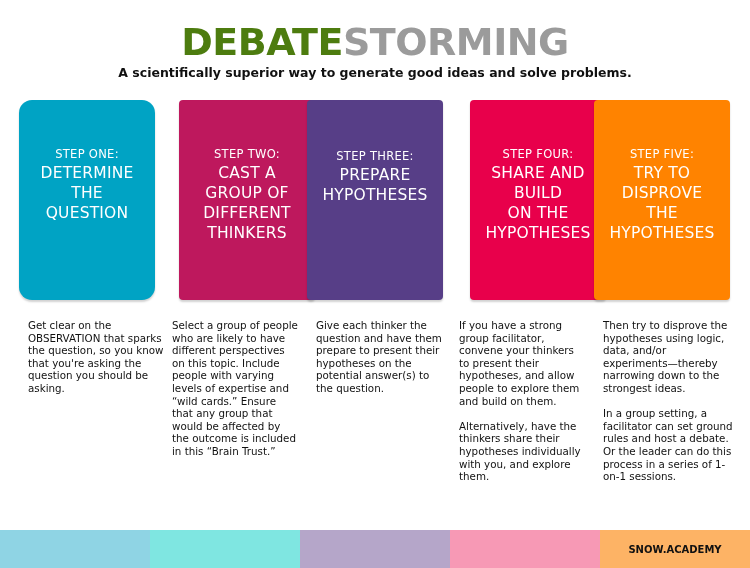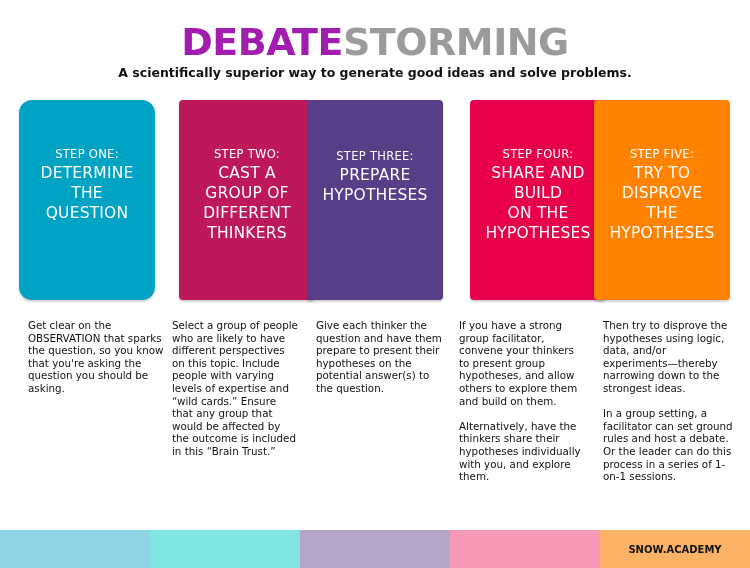--- a/index.html
+++ b/index.html
@@ -4,21 +4,21 @@
 <style>
   * { box-sizing: border-box; margin: 0; padding: 0; }
   html, body { width: 750px; height: 568px; background: #ffffff; overflow: hidden; }
   body { position: relative; font-family: "Liberation Sans", sans-serif; color: #111; }
 
   .title {
     position: absolute; top: 22px; left: 0; width: 750px; text-align: center;
     font-family: "DejaVu Sans", sans-serif; font-weight: bold; font-size: 38px;
     letter-spacing: -0.5px; line-height: 40px;
   }
-  .title .t1 { color: #a21caf; margin-top: 16px; }
+  .title .t1 { color: #4d7c0f; margin-top: 16px; }
   .title .t2 { color: #9b9b9b; margin-top: 22px; }
   .subtitle {
     position: absolute; top: 65px; left: 0; width: 750px; text-align: center;
     font-family: "DejaVu Sans", sans-serif; font-weight: bold; font-size: 12.5px; color: #111;
   }
 
   .card {
     position: absolute; top: 100px; width: 136px; height: 200px; border-radius: 4px;
     box-shadow: 0 2px 2px rgba(0,0,0,0.18);
     color: #fff; text-align: center; padding-top: 47px;
@@ -85,21 +85,21 @@
 <div class="desc" style="left:28px;">
   <p>Get clear on the OBSERVATION that sparks the question, so you know that you're asking the question you should be asking.</p>
 </div>
 <div class="desc" style="left:172px; width:128px;">
   <p>Select a group of people who are likely to have different perspectives on this topic. Include people with varying levels of expertise and “wild cards.” Ensure that any group that would be affected by the outcome is included in this “Brain Trust.”</p>
 </div>
 <div class="desc" style="left:316px; width:128px;">
   <p>Give each thinker the question and have them prepare to present their hypotheses on the potential answer(s) to the question.</p>
 </div>
 <div class="desc" style="left:459px; width:128px;">
-  <p>If you have a strong group facilitator, convene your thinkers to present group hypotheses, and allow others to explore them and build on them.</p>
+  <p>If you have a strong group facilitator, convene your thinkers to present their hypotheses, and allow people to explore them and build on them.</p>
   <p>Alternatively, have the thinkers share their hypotheses individually with you, and explore them.</p>
 </div>
 <div class="desc" style="left:603px; width:130px;">
   <p>Then try to disprove the hypotheses using logic, data, and/or experiments—thereby narrowing down to the strongest ideas.</p>
   <p>In a group setting, a facilitator can set ground rules and host a debate. Or the leader can do this process in a series of 1-on-1 sessions.</p>
 </div>
 
 <div class="band" style="left:0; background:#8fd4e4;"></div>
 <div class="band" style="left:150px; background:#7fe6e1;"></div>
 <div class="band" style="left:300px; background:#b5a6c9;"></div>

